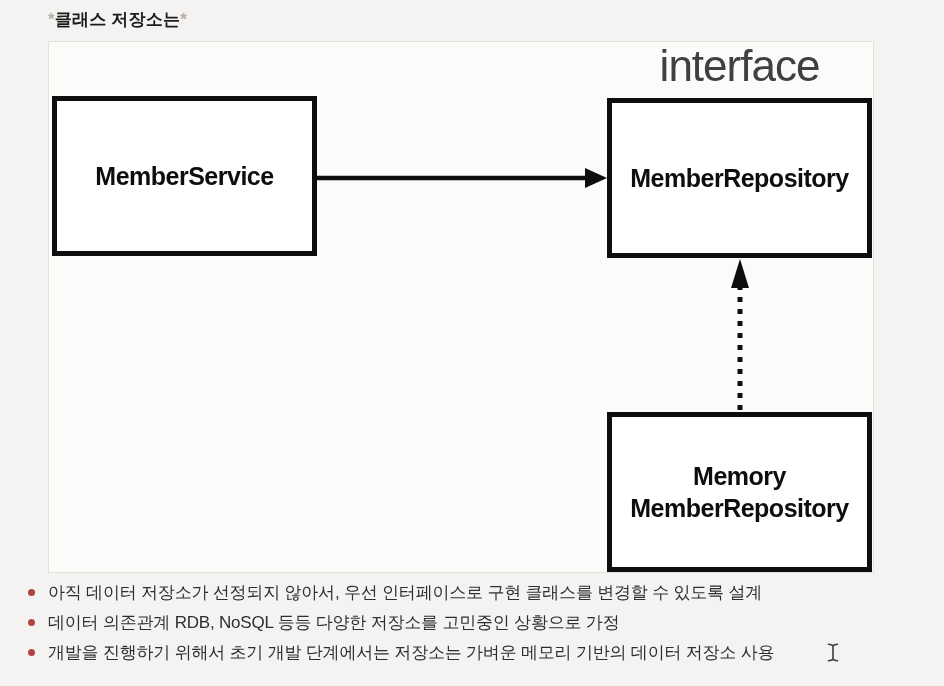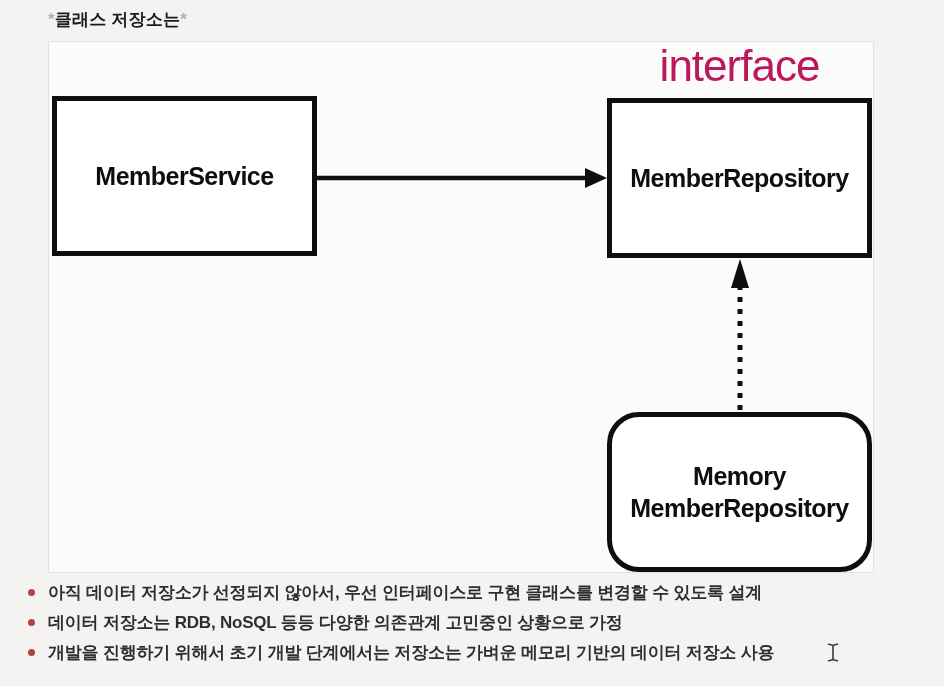--- a/index.html
+++ b/index.html
@@ -21,44 +21,44 @@
   .slide-title .ast{ color:#b2ada7; }
   
   .diagram-canvas{
     position:absolute; left:48px; top:41px; width:826px; height:532px;
     background:#fbfbfa; border:1px solid #e3e1de;
   }
   
   .interface-label{
     position:absolute; left:607px; top:42px; width:265px;
     text-align:center; font-size:44px; font-weight:400;
-    letter-spacing:-1px; color:#be185d; line-height:1.1;
+    letter-spacing:-1px; color:#404040; line-height:1.1;
   }
   
   .class-box{
     position:absolute; background:#ffffff; border:5px solid #0e0e0e;
     display:flex; flex-direction:column; align-items:center; justify-content:center;
     text-align:center; font-weight:bold; font-size:25px; color:#0e0e0e;
     line-height:1.3; letter-spacing:-0.5px;
   }
   #box-member-service    { left:52px;  top:96px;  width:265px; height:160px; }
   #box-member-repository { left:607px; top:98px;  width:265px; height:160px; }
-  #box-memory-repository { left:607px; top:412px; width:265px; height:160px;border-radius:32px; }
+  #box-memory-repository { left:607px; top:412px; width:265px; height:160px; }
   
   .arrow-layer{
     position:absolute; left:0; top:0; width:944px; height:686px;
     pointer-events:none;
   }
   
   .bullet-list{
     position:absolute; left:28px; top:577px; width:895px;
   }
   .bullet-row{
     display:flex; align-items:center; height:30px;
-    font-size:17px; color:#2e2e2e; letter-spacing:-0.2px;font-weight:bold;
+    font-size:17px; color:#2e2e2e; letter-spacing:-0.2px;
   }
   .bullet-dot{
     flex:none; width:7px; height:7px; border-radius:50%;
     background:#b04441; margin-right:13px; margin-top:1px;
   }
   
   .text-cursor{
     position:absolute; left:827px; top:643px; width:12px; height:19px;
   }
 </style>
@@ -101,21 +101,21 @@
     </g>
   </svg>
 
   <div class="bullet-list">
     <div class="bullet-row">
       <span class="bullet-dot"></span>
       <span>아직 데이터 저장소가 선정되지 않아서, 우선 인터페이스로 구현 클래스를 변경할 수 있도록 설계</span>
     </div>
     <div class="bullet-row">
       <span class="bullet-dot"></span>
-      <span>데이터 저장소는 RDB, NoSQL 등등 다양한 의존관계 고민중인 상황으로 가정</span>
+      <span>데이터 의존관계 RDB, NoSQL 등등 다양한 저장소를 고민중인 상황으로 가정</span>
     </div>
     <div class="bullet-row">
       <span class="bullet-dot"></span>
       <span>개발을 진행하기 위해서 초기 개발 단계에서는 저장소는 가벼운 메모리 기반의 데이터 저장소 사용</span>
     </div>
   </div>
 
   <svg class="text-cursor" viewBox="0 0 12 19" xmlns="http://www.w3.org/2000/svg">
     <path d="M1.5,1.2 C3.6,1.2 5,2.2 6,2.6 C7,2.2 8.4,1.2 10.5,1.2" fill="none" stroke="#3c3c3c" stroke-width="1.6" stroke-linecap="round"></path>
     <path d="M1.5,17.8 C3.6,17.8 5,16.8 6,16.4 C7,16.8 8.4,17.8 10.5,17.8" fill="none" stroke="#3c3c3c" stroke-width="1.6" stroke-linecap="round"></path>

